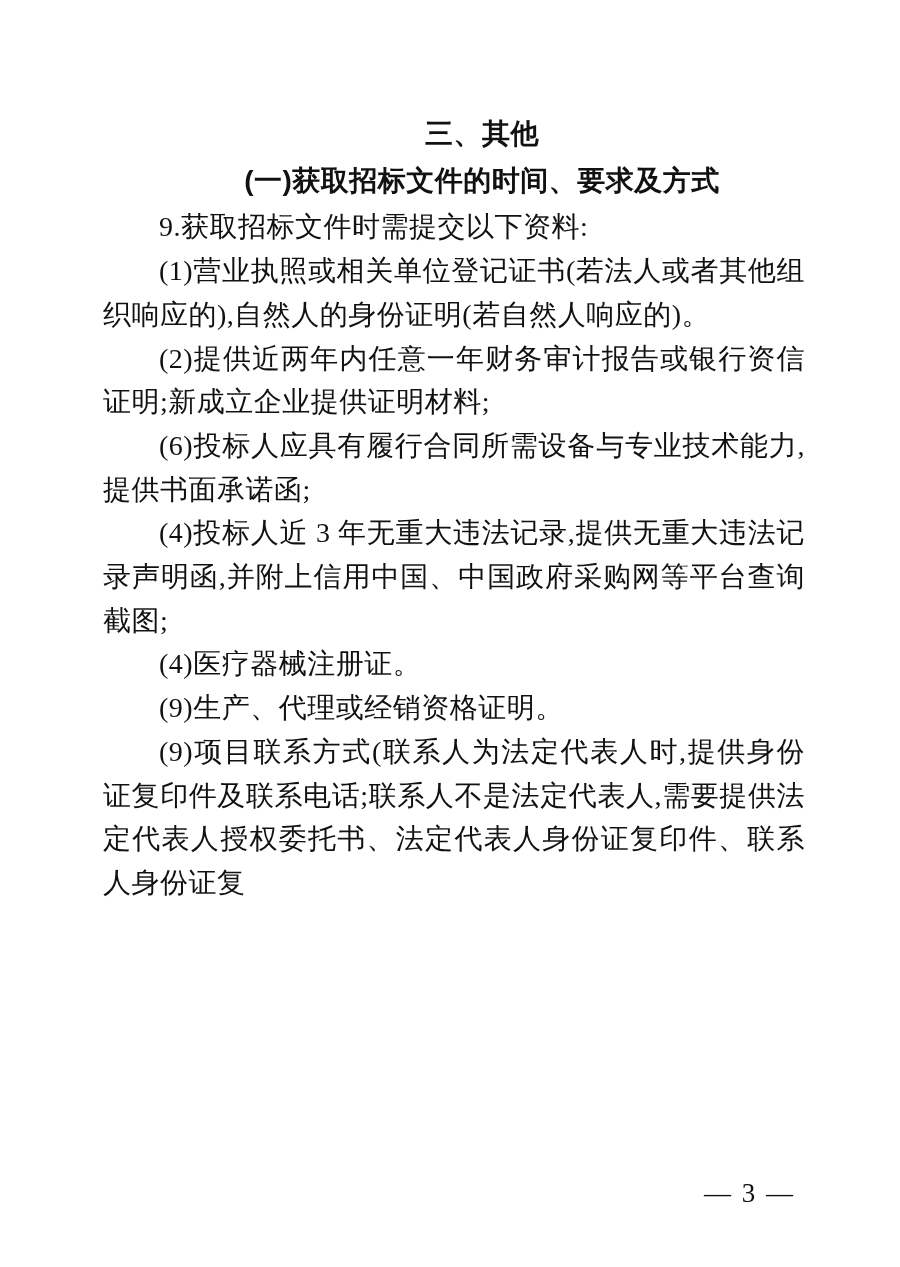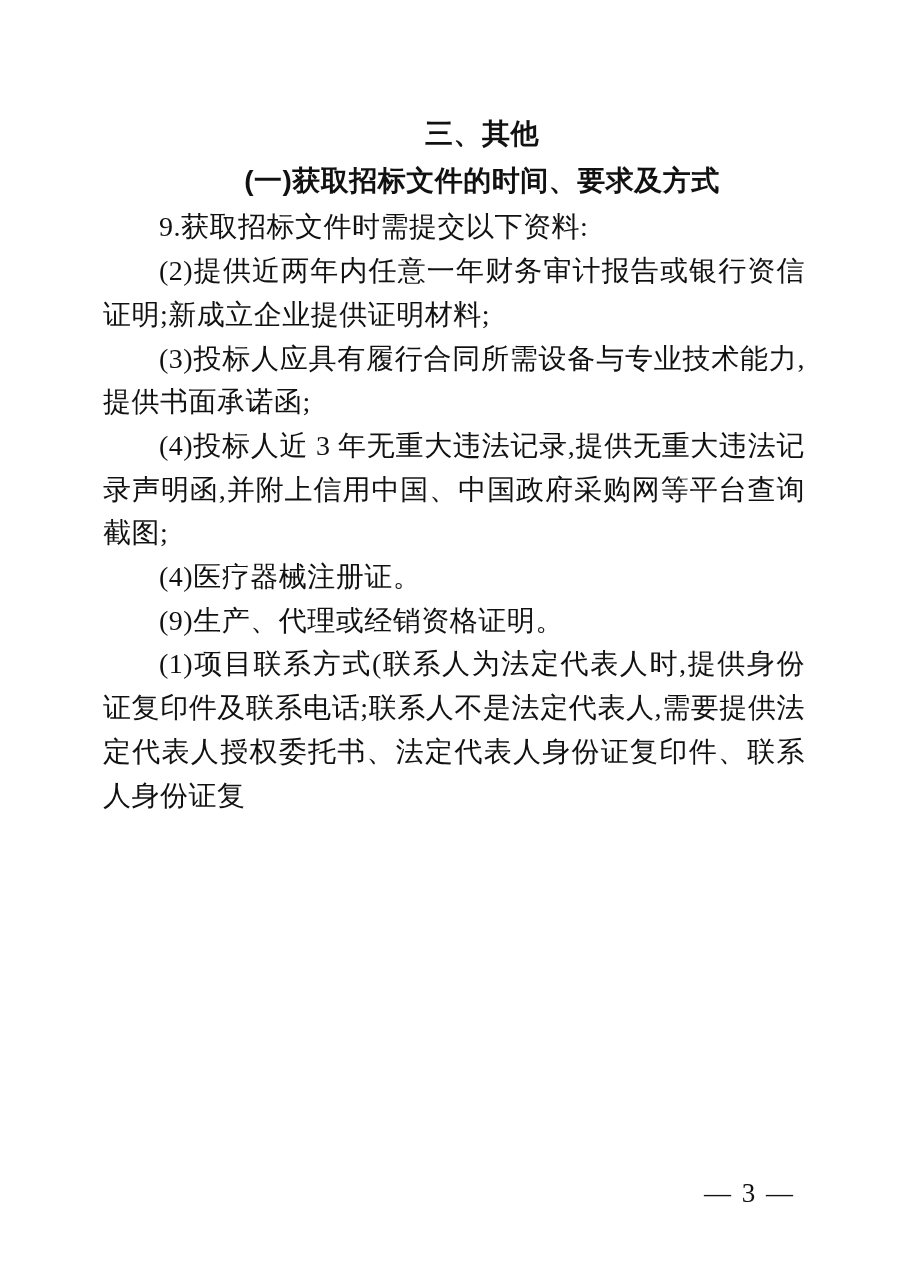--- a/index.html
+++ b/index.html
@@ -51,21 +51,22 @@
   }
 </style>
 </head>
 <body>
 
 <div class="page">
   <div class="content" id="document-body">
       <p class="heading">三、其他</p>
       <p class="heading">(一)获取招标文件的时间、要求及方式</p>
       <p>9.获取招标文件时需提交以下资料:</p>
+      <p>(1)营业执照或相关单位登记证书(若法人或者其他组织响应的),自然人的身份证明(若自然人响应的)。</p>
       <p>(2)提供近两年内任意一年财务审计报告或银行资信证明;新成立企业提供证明材料;</p>
-      <p>(3)投标人应具有履行合同所需设备与专业技术能力,提供书面承诺函;</p>
+      <p>(6)投标人应具有履行合同所需设备与专业技术能力,提供书面承诺函;</p>
       <p>(4)投标人近 3 年无重大违法记录,提供无重大违法记录声明函,并附上信用中国、中国政府采购网等平台查询截图;</p>
       <p>(4)医疗器械注册证。</p>
       <p>(9)生产、代理或经销资格证明。</p>
-      <p>(1)项目联系方式(联系人为法定代表人时,提供身份证复印件及联系电话;联系人不是法定代表人,需要提供法定代表人授权委托书、法定代表人身份证复印件、联系人身份证复</p>
+      <p>(9)项目联系方式(联系人为法定代表人时,提供身份证复印件及联系电话;联系人不是法定代表人,需要提供法定代表人授权委托书、法定代表人身份证复印件、联系人身份证复</p>
     </div>
   <div class="page-number">— 3 —</div>
 </div>
 
 </body></html>

